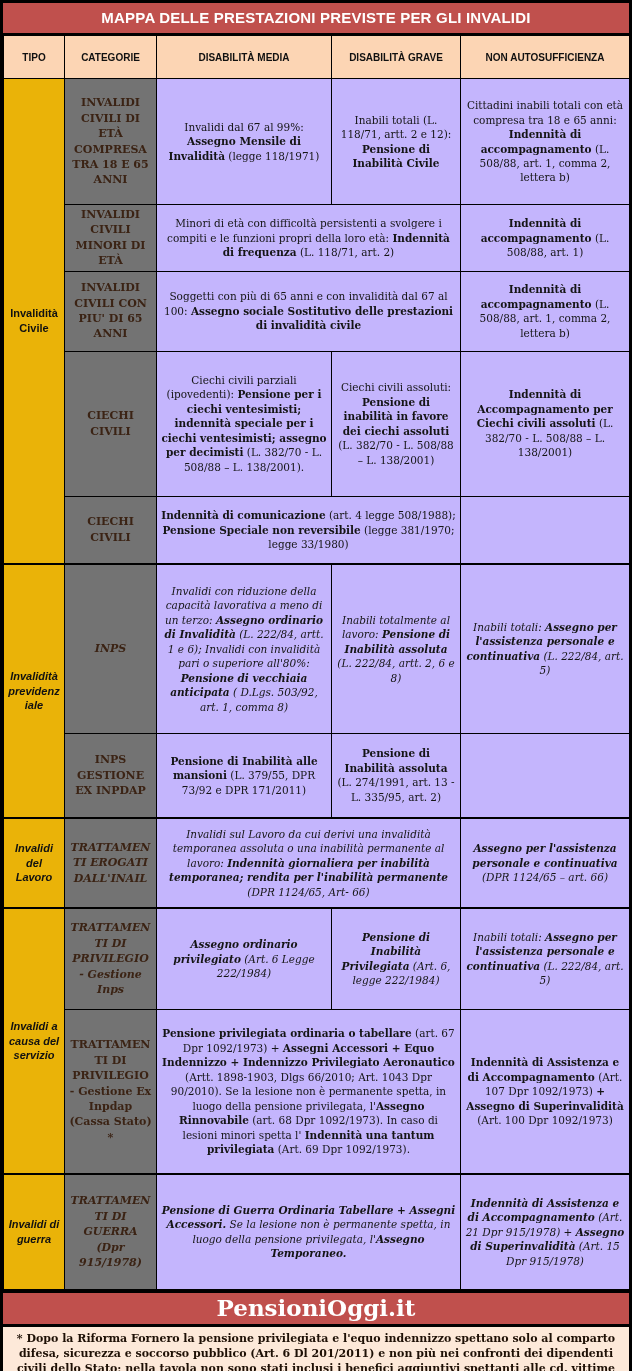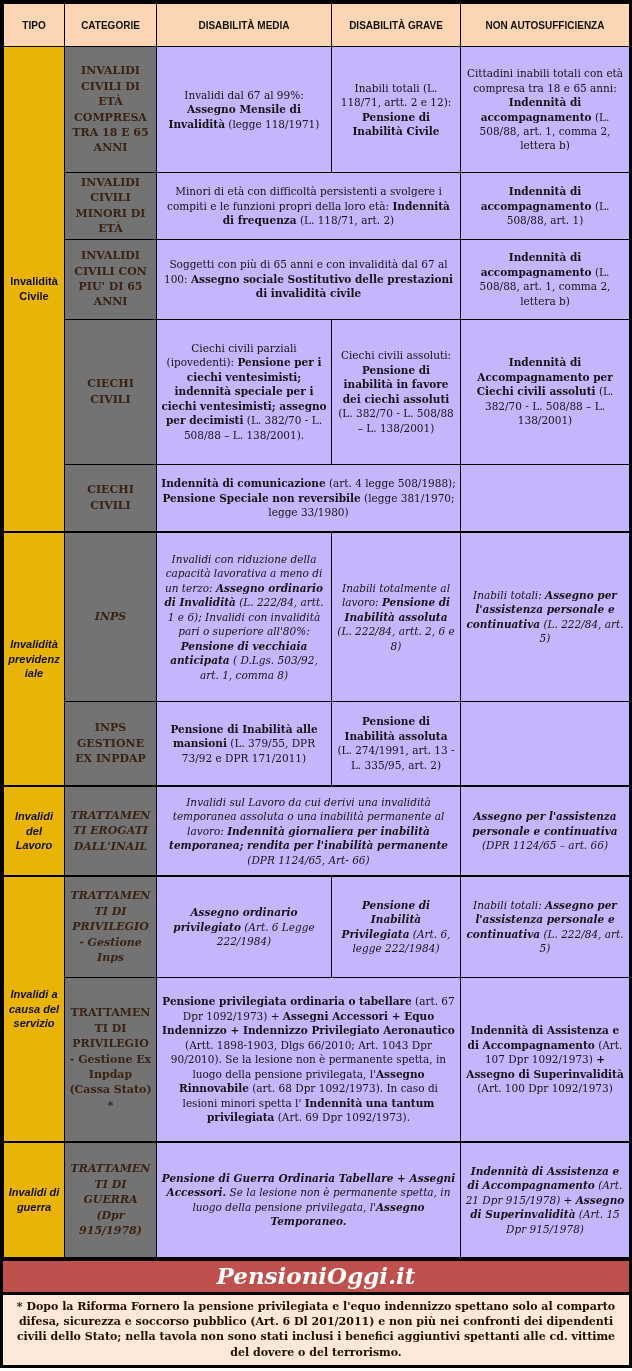--- a/index.html
+++ b/index.html
@@ -15,29 +15,30 @@
     font-size:10px;font-weight:bold;color:#111;height:38px;}
   td.tipo{background:#eab308;font-family:"Liberation Sans",sans-serif;
     font-weight:bold;font-size:11px;color:#111;padding:0 1px;line-height:1.35;}
   td.cat{background:#737373;font-weight:bold;font-size:11px;color:#3B2314;
     line-height:1.4;padding:2px 3px;}
   td.data{background:#c4b5fd;font-size:10.5px;color:#151515;line-height:1.38;}
   td.data .b{font-weight:bold;}
   tr.sec>td{border-top:2.5px solid #000;font-style:italic;}
   .banner{background:#C0504D;border-top:3px solid #000;border-bottom:3px solid #000;
     color:#fff;text-align:center;font-weight:bold;font-size:23px;padding:1px 0 3px;
-    font-family:"DejaVu Serif",serif;font-style:italic;}
+    font-family:"DejaVu Serif",serif;}
   .footnote{background:#FDE9D9;font-weight:bold;font-size:11px;color:#1E1005;
     text-align:center;line-height:1.4;padding:4px 7px 5px;}
 </style>
 </head>
 <body>
 
 <div class="frame">
 
+  <div class="title-bar">MAPPA DELLE PRESTAZIONI PREVISTE PER GLI INVALIDI</div>
 
   <table class="benefits">
     <colgroup>
       <col style="width:61px">
         <col style="width:92px">
         <col style="width:175px">
       <col style="width:129px">
         <col style="width:169px">
     </colgroup>
 

